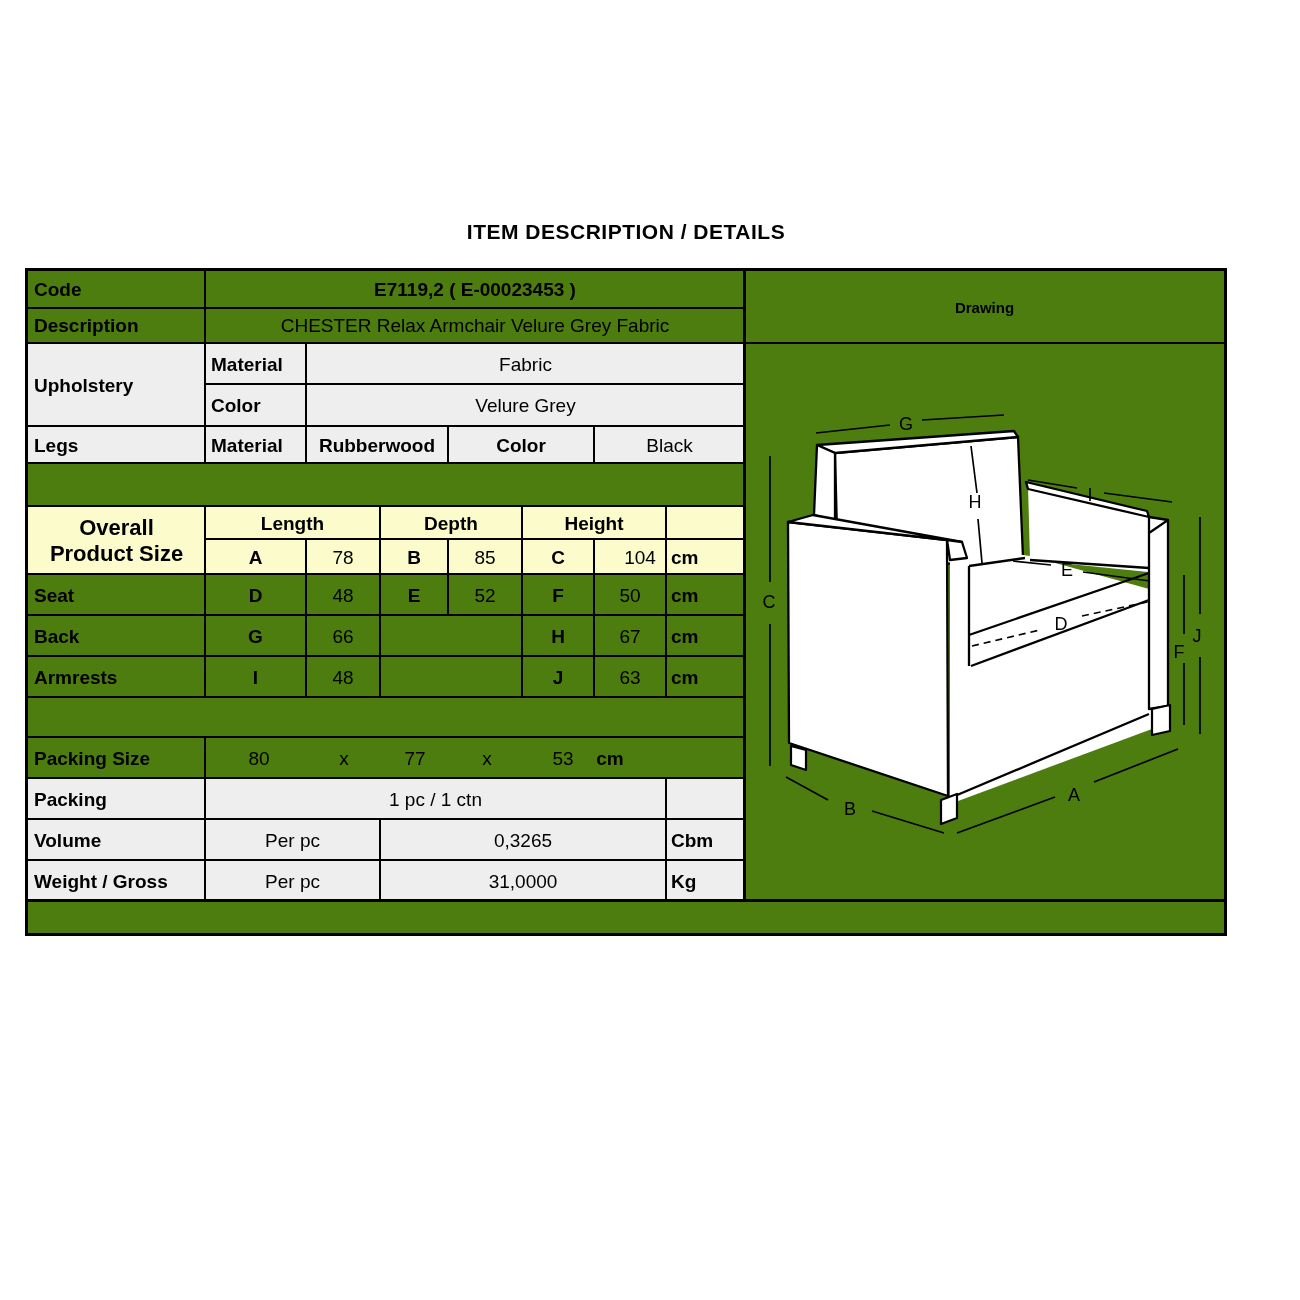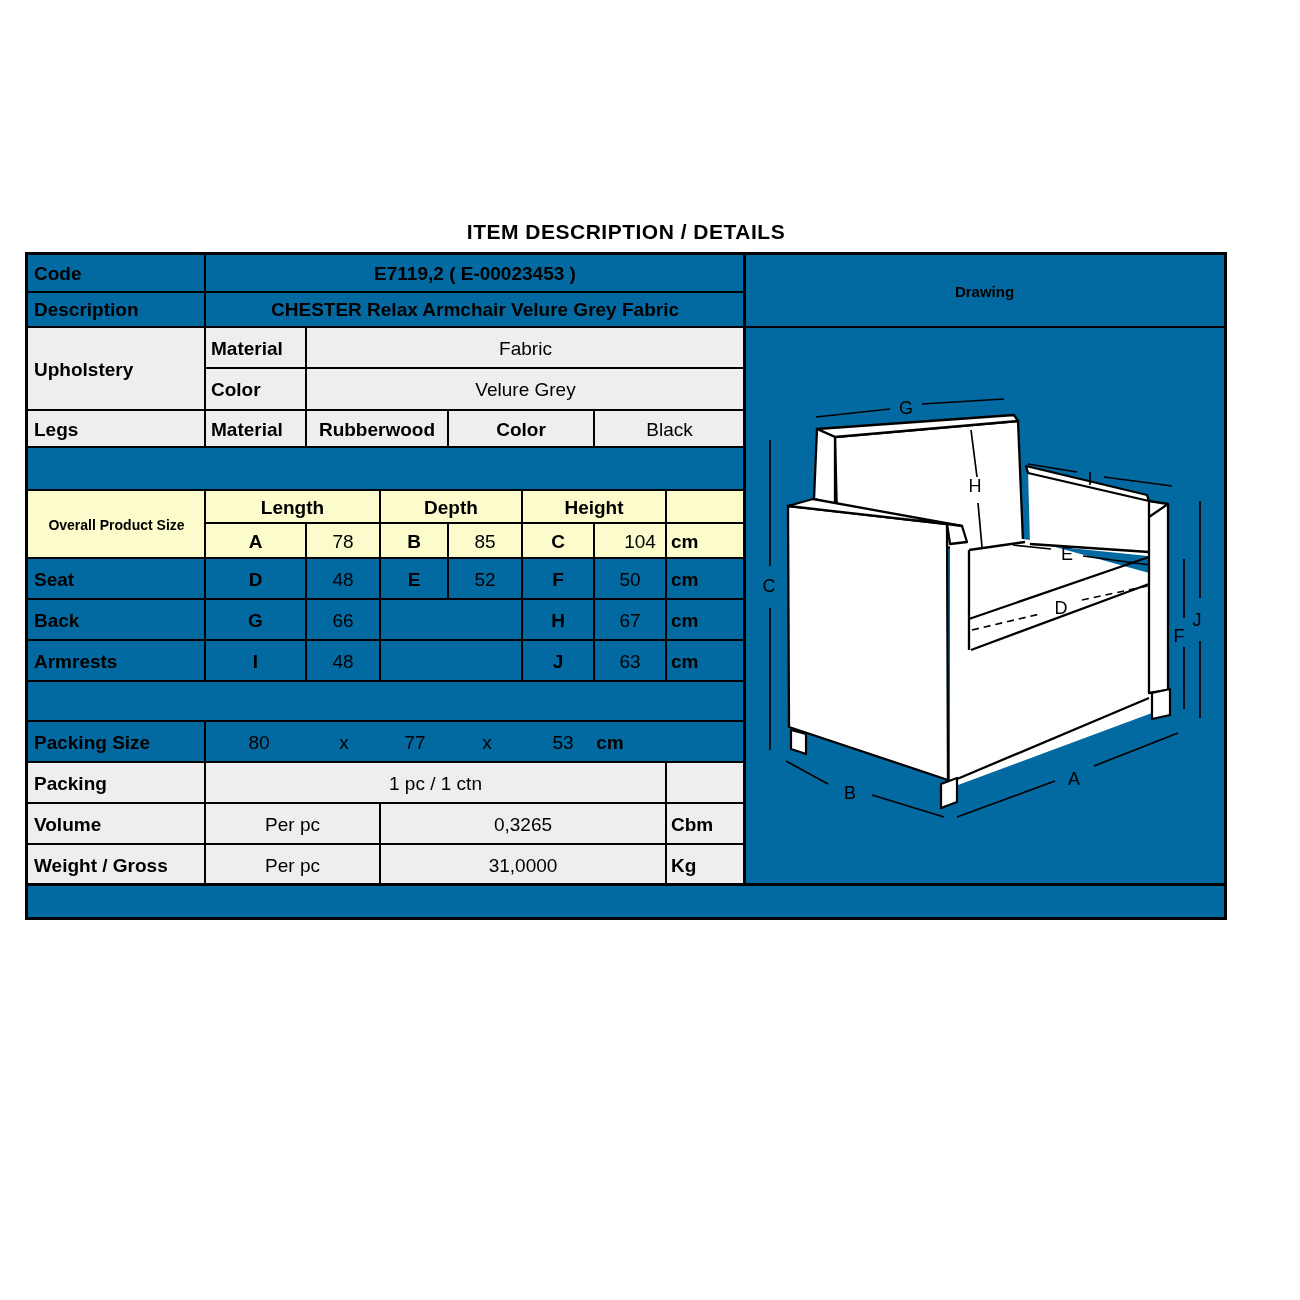--- a/index.html
+++ b/index.html
@@ -1,32 +1,32 @@
 <!DOCTYPE html>
 <html style="--grey: #EEEEEE; --yellow: #FBFBCC; --line: #000000; --paper: #FFFFFF;"><head>
 <meta charset="utf-8">
 <style>
   html,body{margin:0;padding:0;background:#fff;}
   .sheet{position:relative;width:1300px;height:1300px;background:#fff;
          font-family:"Liberation Sans",sans-serif;color:#000;overflow:hidden;}
   .title{position:absolute;left:25px;top:220px;width:1202px;text-align:center;
          font-size:21px;font-weight:700;letter-spacing:.5px;}
-  .tbl{position:absolute;left:25px;top:252px;width:1196px;height:662px;
-       border:3px solid #000;background:#0369a1;}
+  .tbl{position:absolute;left:25px;top:268px;width:1196px;height:662px;
+       border:3px solid #000;background:#4d7c0f;}
   .bg{position:absolute;}
   .bg-grey{background:var(--grey);}
   .bg-yellow{background:var(--yellow);}
   .hl,.vl{position:absolute;background:#000;}
   .c{position:absolute;display:flex;align-items:center;font-size:19px;font-weight:400;
      white-space:nowrap;line-height:1.05;}
   .b{font-weight:700;}
   .l{justify-content:flex-start;padding-left:6px;box-sizing:border-box;}
   .l5{justify-content:flex-start;padding-left:5px;box-sizing:border-box;}
   .m{justify-content:center;text-align:center;}
-  .wrap{white-space:normal;font-size:14px;line-height:21px;}
+  .wrap{white-space:normal;font-size:22px;line-height:26px;}
   svg text{font-family:"Liberation Sans",sans-serif;font-size:18px;fill:#000;}
 </style>
 </head>
 <body>
 
 <div class="sheet">
   <div class="title">ITEM DESCRIPTION / DETAILS</div>
 
   <div class="tbl">
 
@@ -63,21 +63,21 @@
     <div class="vl" style="left:493px;top:236px;width:2px;height:191px;"></div>
     <div class="vl" style="left:565px;top:156px;width:2px;height:37px;"></div>
     <div class="vl" style="left:565px;top:269px;width:2px;height:158px;"></div>
     <div class="vl" style="left:637px;top:236px;width:2px;height:191px;"></div>
     <div class="vl" style="left:637px;top:508px;width:2px;height:123px;"></div>
     <div class="vl" style="left:715px;top:0;width:3px;height:631px;"></div>
 
     <div class="c b l" style="left:0;top:0;width:177px;height:37px;">Code</div>
     <div class="c b m" style="left:177px;top:0;width:540px;height:37px;">E7119,2 ( E-00023453 )</div>
     <div class="c b l" style="left:0;top:37px;width:177px;height:36px;">Description</div>
-    <div class="c m" style="left:177px;top:37px;width:540px;height:36px;font-weight:bold;">CHESTER Relax Armchair Velure Grey Fabric</div>
+    <div class="c m" style="left:177px;top:37px;width:540px;height:36px;">CHESTER Relax Armchair Velure Grey Fabric</div>
 
     <div class="c b l" style="left:0;top:73px;width:177px;height:83px;">Upholstery</div>
     <div class="c b l" style="left:177px;top:73px;width:101px;height:41px;">Material</div>
     <div class="c m" style="left:278px;top:73px;width:439px;height:41px;">Fabric</div>
     <div class="c b l" style="left:177px;top:114px;width:101px;height:42px;">Color</div>
     <div class="c m" style="left:278px;top:114px;width:439px;height:42px;">Velure Grey</div>
 
     <div class="c b l" style="left:0;top:156px;width:177px;height:37px;">Legs</div>
     <div class="c b l" style="left:177px;top:156px;width:101px;height:37px;">Material</div>
     <div class="c m" style="left:278px;top:156px;width:142px;height:37px;font-weight:bold;">Rubberwood</div>

